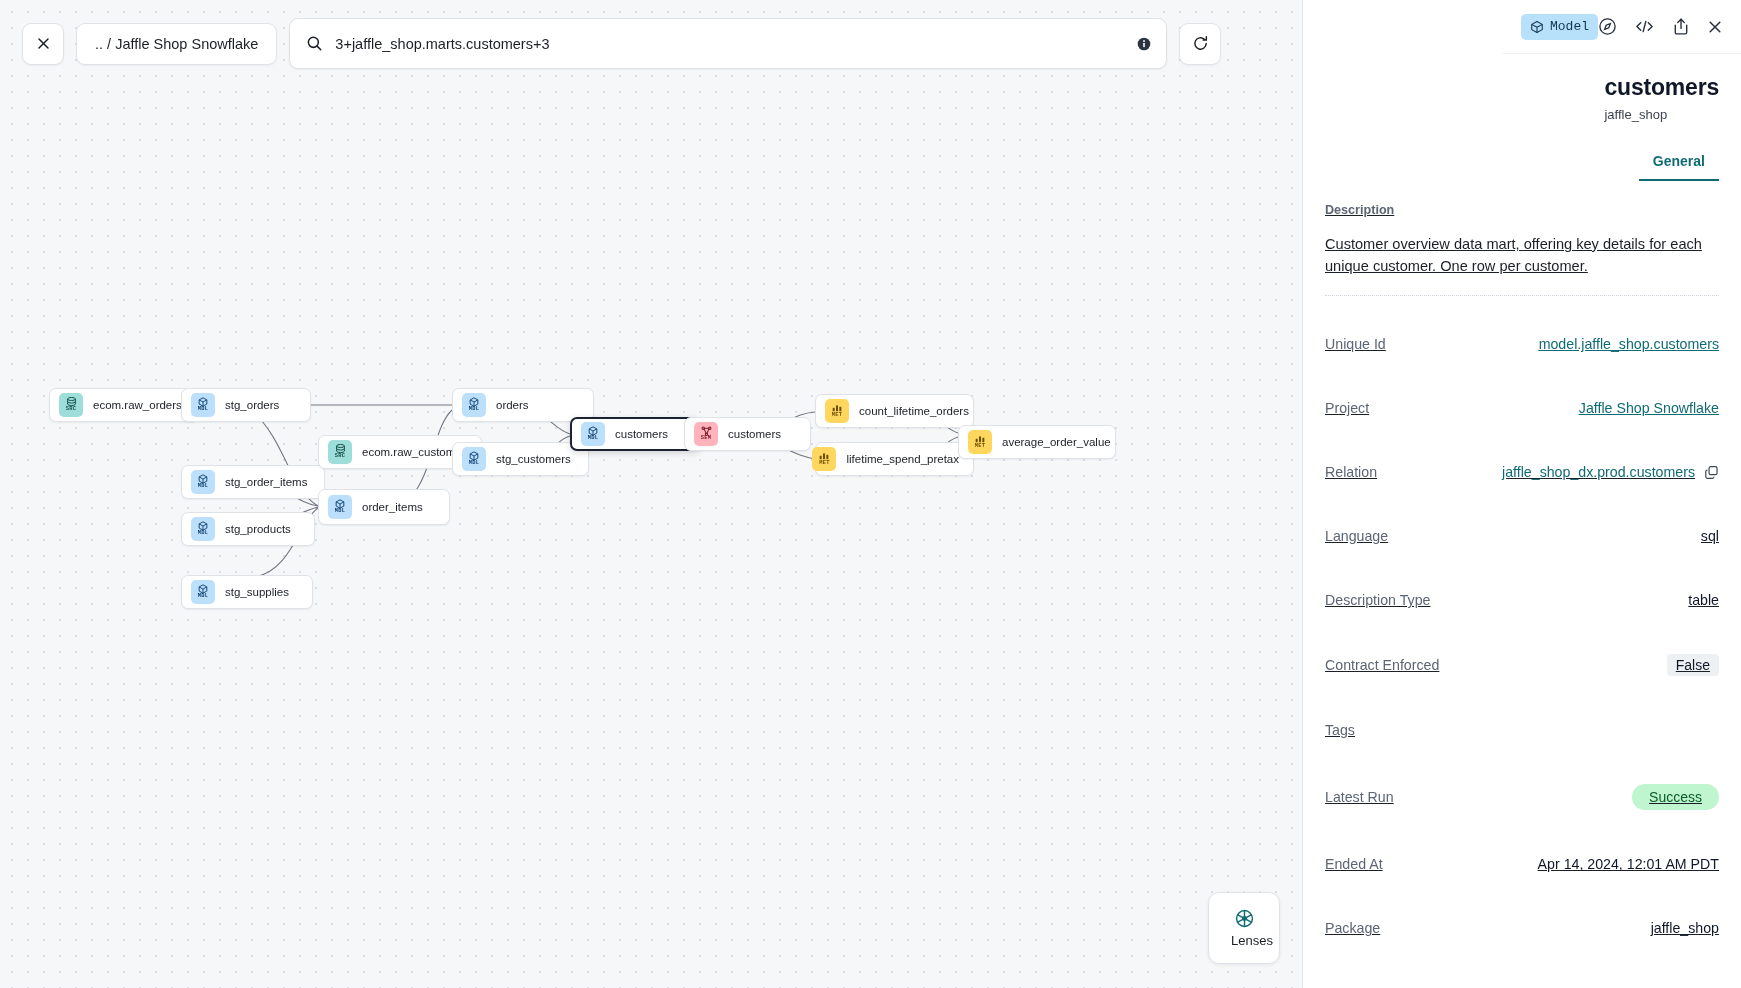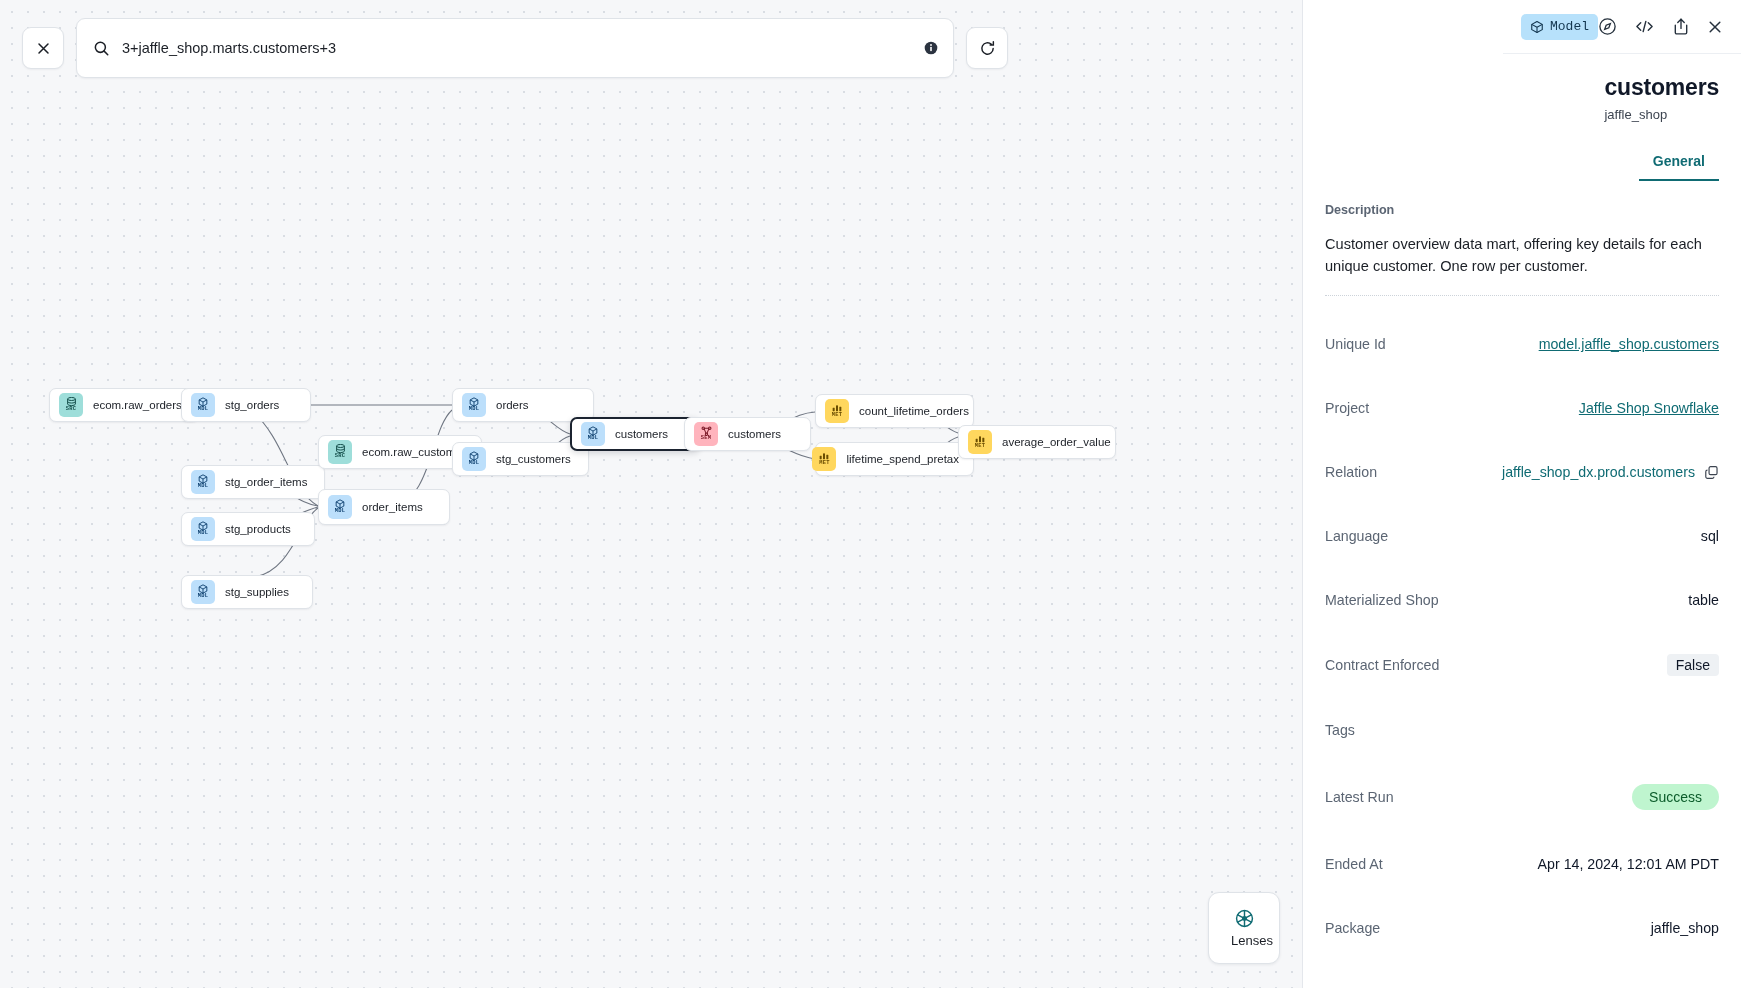--- a/index.html
+++ b/index.html
@@ -41,21 +41,21 @@
   }
   .tb-breadcrumb {
     height: 42px;
     background: #fff; border: 1px solid #dfe3e8; border-radius: 9px;
     display: flex; align-items: center; padding: 0 18px;
     font-size: 14.5px; color: #1b1f26; white-space: nowrap;
     box-shadow: 0 1px 2px rgba(16,24,40,.05);
     cursor: pointer;
   }
   .tb-search {
-    height: 60px; width: 878px;
+    height: 51px; width: 878px;
     background: #fff; border: 1px solid #dfe3e8; border-radius: 9px;
     display: flex; align-items: center; padding: 0 14px 0 16px; gap: 12px;
     box-shadow: 0 1px 2px rgba(16,24,40,.05);
   }
   .tb-search .val {
     flex: 1; font-size: 14.5px; color: #1b1f26;
     background: transparent; border: none; outline: none;
     font-family: "Liberation Sans", sans-serif;
   }
   .icon { display: inline-flex; align-items: center; justify-content: center; }
@@ -129,21 +129,21 @@
   .panel-title { font-size: 23px; font-weight: 700; letter-spacing: -.2px; color: #101828; }
   .panel-sub { font-size: 13px; color: #3c4450; margin-top: 6px; }
 
   .tabs { margin: 22px 22px 0 22px; border-bottom: 1px solid #e7eaee; display: flex; }
   .tab {
     font-size: 14px; color: #9aa3af; padding: 9px 14px 10px 14px; cursor: pointer;
     border-bottom: 2.5px solid transparent; margin-bottom: -1px;
   }
   .tab.active { color: #0f6b73; font-weight: 700; border-bottom-color: #0f6b73; }
 
-  .panel-body { padding: 22px 22px 16px 22px; overflow-y: auto; flex: 1 1 auto; }
+  .panel-body { padding: 22px 22px 16px 22px; overflow-y: auto; flex: 1 1 auto; text-decoration: underline; }
   .sec-label { font-size: 12.6px; color: #5b6573; font-weight: 700; }
   .desc { font-size: 14.6px; color: #1b1f26; line-height: 1.52; margin-top: 16px; }
   .divider { border-top: 1px dotted #cdd3da; margin: 18px 0 4px 0; }
 
   .kv {
     display: flex; align-items: center; justify-content: space-between;
     min-height: 32px; padding: 6px 0; gap: 16px; margin-top: 32px;
   }
   .kv .k { font-size: 14.2px; color: #5b6573; white-space: nowrap; }
   .kv .v { font-size: 14.2px; color: #101828; text-align: right; }
@@ -163,20 +163,23 @@
 
     <div class="toolbar">
       <div class="tb-btn">
         <span class="icon">
           <svg width="15" height="15" viewBox="0 0 16 16" fill="none" stroke="#1b1f26" stroke-width="1.6" stroke-linecap="round">
             <path d="M3.2 3.2 L12.8 12.8 M12.8 3.2 L3.2 12.8"></path>
           </svg>
         </span>
       </div>
 
+      <div class="tb-breadcrumb">
+        <span>.. / Jaffle Shop Snowflake</span>
+      </div>
 
       <div class="tb-search">
         <span class="icon">
           <svg width="17" height="17" viewBox="0 0 18 18" fill="none" stroke="#1b1f26" stroke-width="1.6" stroke-linecap="round">
             <circle cx="7.8" cy="7.8" r="5.3"></circle>
               <path d="M11.8 11.8 L15.6 15.6"></path>
           </svg>
         </span>
         <input class="val" readonly="" value="3+jaffle_shop.marts.customers+3" style="">
         <span class="icon">
@@ -504,21 +507,21 @@
               </span>
             </div>
           </div>
           <div class="kv">
             <div class="k">Language</div>
             <div class="v-wrap">
               <div class="v">sql</div>
             </div>
           </div>
           <div class="kv">
-            <div class="k">Materialized Shop</div>
+            <div class="k">Description Type</div>
             <div class="v-wrap">
               <div class="v">table</div>
             </div>
           </div>
           <div class="kv">
             <div class="k">Contract Enforced</div>
             <div class="v-wrap">
               <div class="chip-grey">False</div>
             </div>
           </div>

